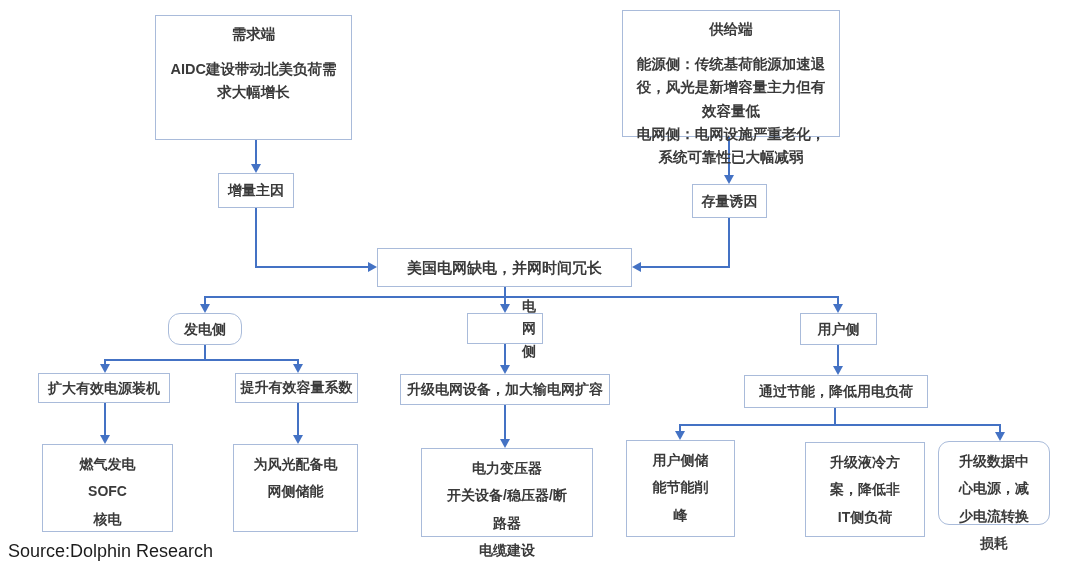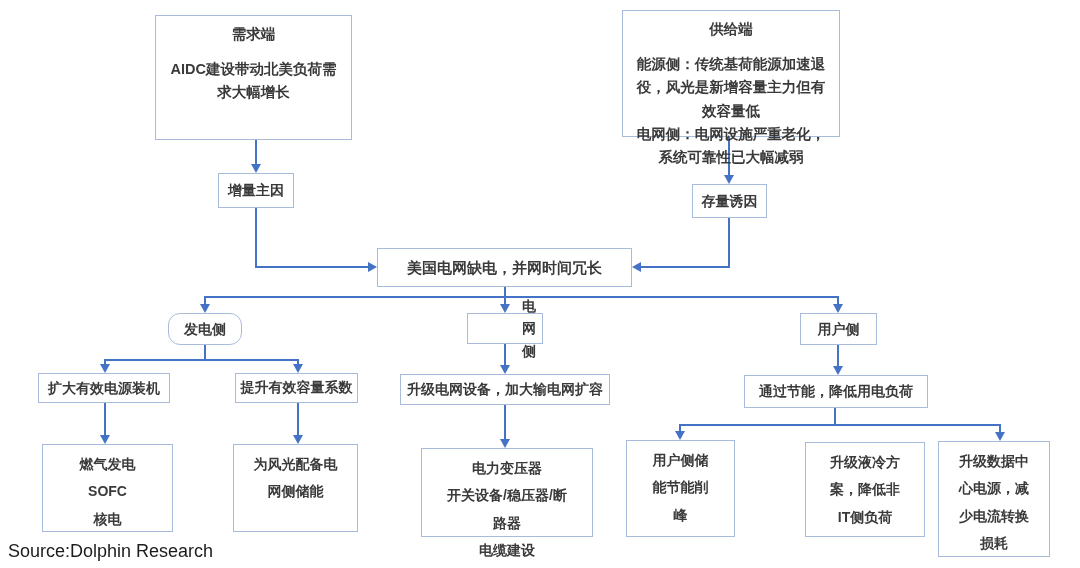--- a/index.html
+++ b/index.html
@@ -140,19 +140,19 @@
   </div>
 
   <div class="box tall top-align" style="left:626px;top:440px;width:109px;height:97px;">
     <span>用户侧储能节能削峰</span>
   </div>
 
   <div class="box tall top-align" style="left:798px;top:442px;width:120px;height:95px;margin-left:7px;">
     <span>升级液冷方案，降低非IT侧负荷</span>
   </div>
 
-  <div class="box tall top-align" style="left:938px;top:441px;width:112px;height:116px;">
+  <div class="box tall top-align" style="left:938px;top:441px;width:112px;height:84px;border-radius:11px;">
     <span>升级数据中心电源，减少电流转换损耗</span>
   </div>
 
   <div class="source-note">Source:Dolphin Research</div>
 
 </div>
 
 </body></html>

